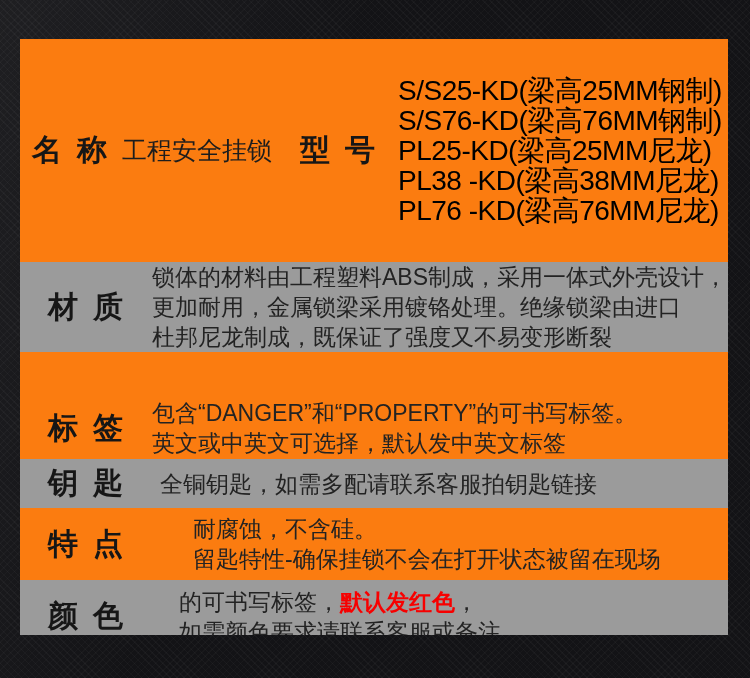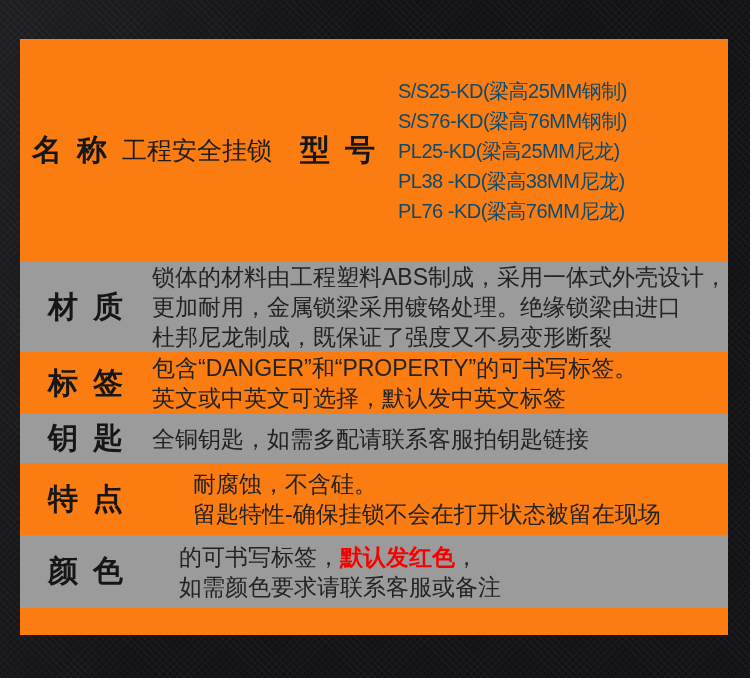--- a/index.html
+++ b/index.html
@@ -12,42 +12,42 @@
       repeating-linear-gradient(-45deg, rgba(255,255,255,0.024) 0 1px, transparent 1px 5px),
       linear-gradient(110deg, rgba(255,255,255,0.05) 0%, rgba(255,255,255,0) 38%);
   }
   .panel {
     position:absolute; left:20px; top:39px; width:708px; height:596px;
     overflow:hidden;
   }
   .row { display:flex; align-items:center; }
   .row-name   { height:223px; }
   .row-material { height:90px; }
-  .row-tag    { height:62px; }
+  .row-tag    { height:62px;margin-top:45px; }
   .row-key    { height:49px; }
   .row-feature{ height:72px;gap:41px; }
   .row-color  { height:73px; }
 
   .lbl {
     font-weight:700; font-size:30px; letter-spacing:15px;
     color:#161616; white-space:nowrap; flex:0 0 auto;
   }
   .label-col {
     width:132px; min-width:132px; box-sizing:border-box; padding-left:28px;
   }
   .content {
     flex:1 1 auto; font-size:23px; line-height:30px; color:#232323;
     white-space:nowrap;
   }
   .name-lbl  { margin-left:12px; }
   .name-value{ margin-left:0; font-size:25px; color:#1d1d1d; white-space:nowrap; }
   .model-lbl { margin-left:28px; }
   .models {
-    margin-left:8px; font-size:20px; line-height:30px; letter-spacing:-0.5px;
-    color:#0c4a6e; white-space:nowrap;
+    margin-left:8px; font-size:28px; line-height:30px; letter-spacing:-0.5px;
+    color:#000000; white-space:nowrap;
   }
   .red { color:#f70000; font-weight:700; }
 </style>
 </head>
 <body>
 
 <div class="panel" style="background:#fb7c10;">
 
   <div class="row row-name">
     <span class="lbl name-lbl">名称</span>
@@ -72,21 +72,21 @@
   </div>
 
   <div class="row row-tag">
     <span class="lbl label-col">标签</span>
     <div class="content">
       <div>包含“DANGER”和“PROPERTY”的可书写标签。</div>
       <div>英文或中英文可选择，默认发中英文标签</div>
     </div>
   </div>
 
-  <div class="row row-key" style="background:#9b9b9b;">
+  <div class="row row-key" style="background:#9b9b9b;gap:8px;">
     <span class="lbl label-col">钥匙</span>
     <div class="content">
       <div>全铜钥匙，如需多配请联系客服拍钥匙链接</div>
     </div>
   </div>
 
   <div class="row row-feature">
     <span class="lbl label-col">特点</span>
     <div class="content">
       <div>耐腐蚀，不含硅。</div>

